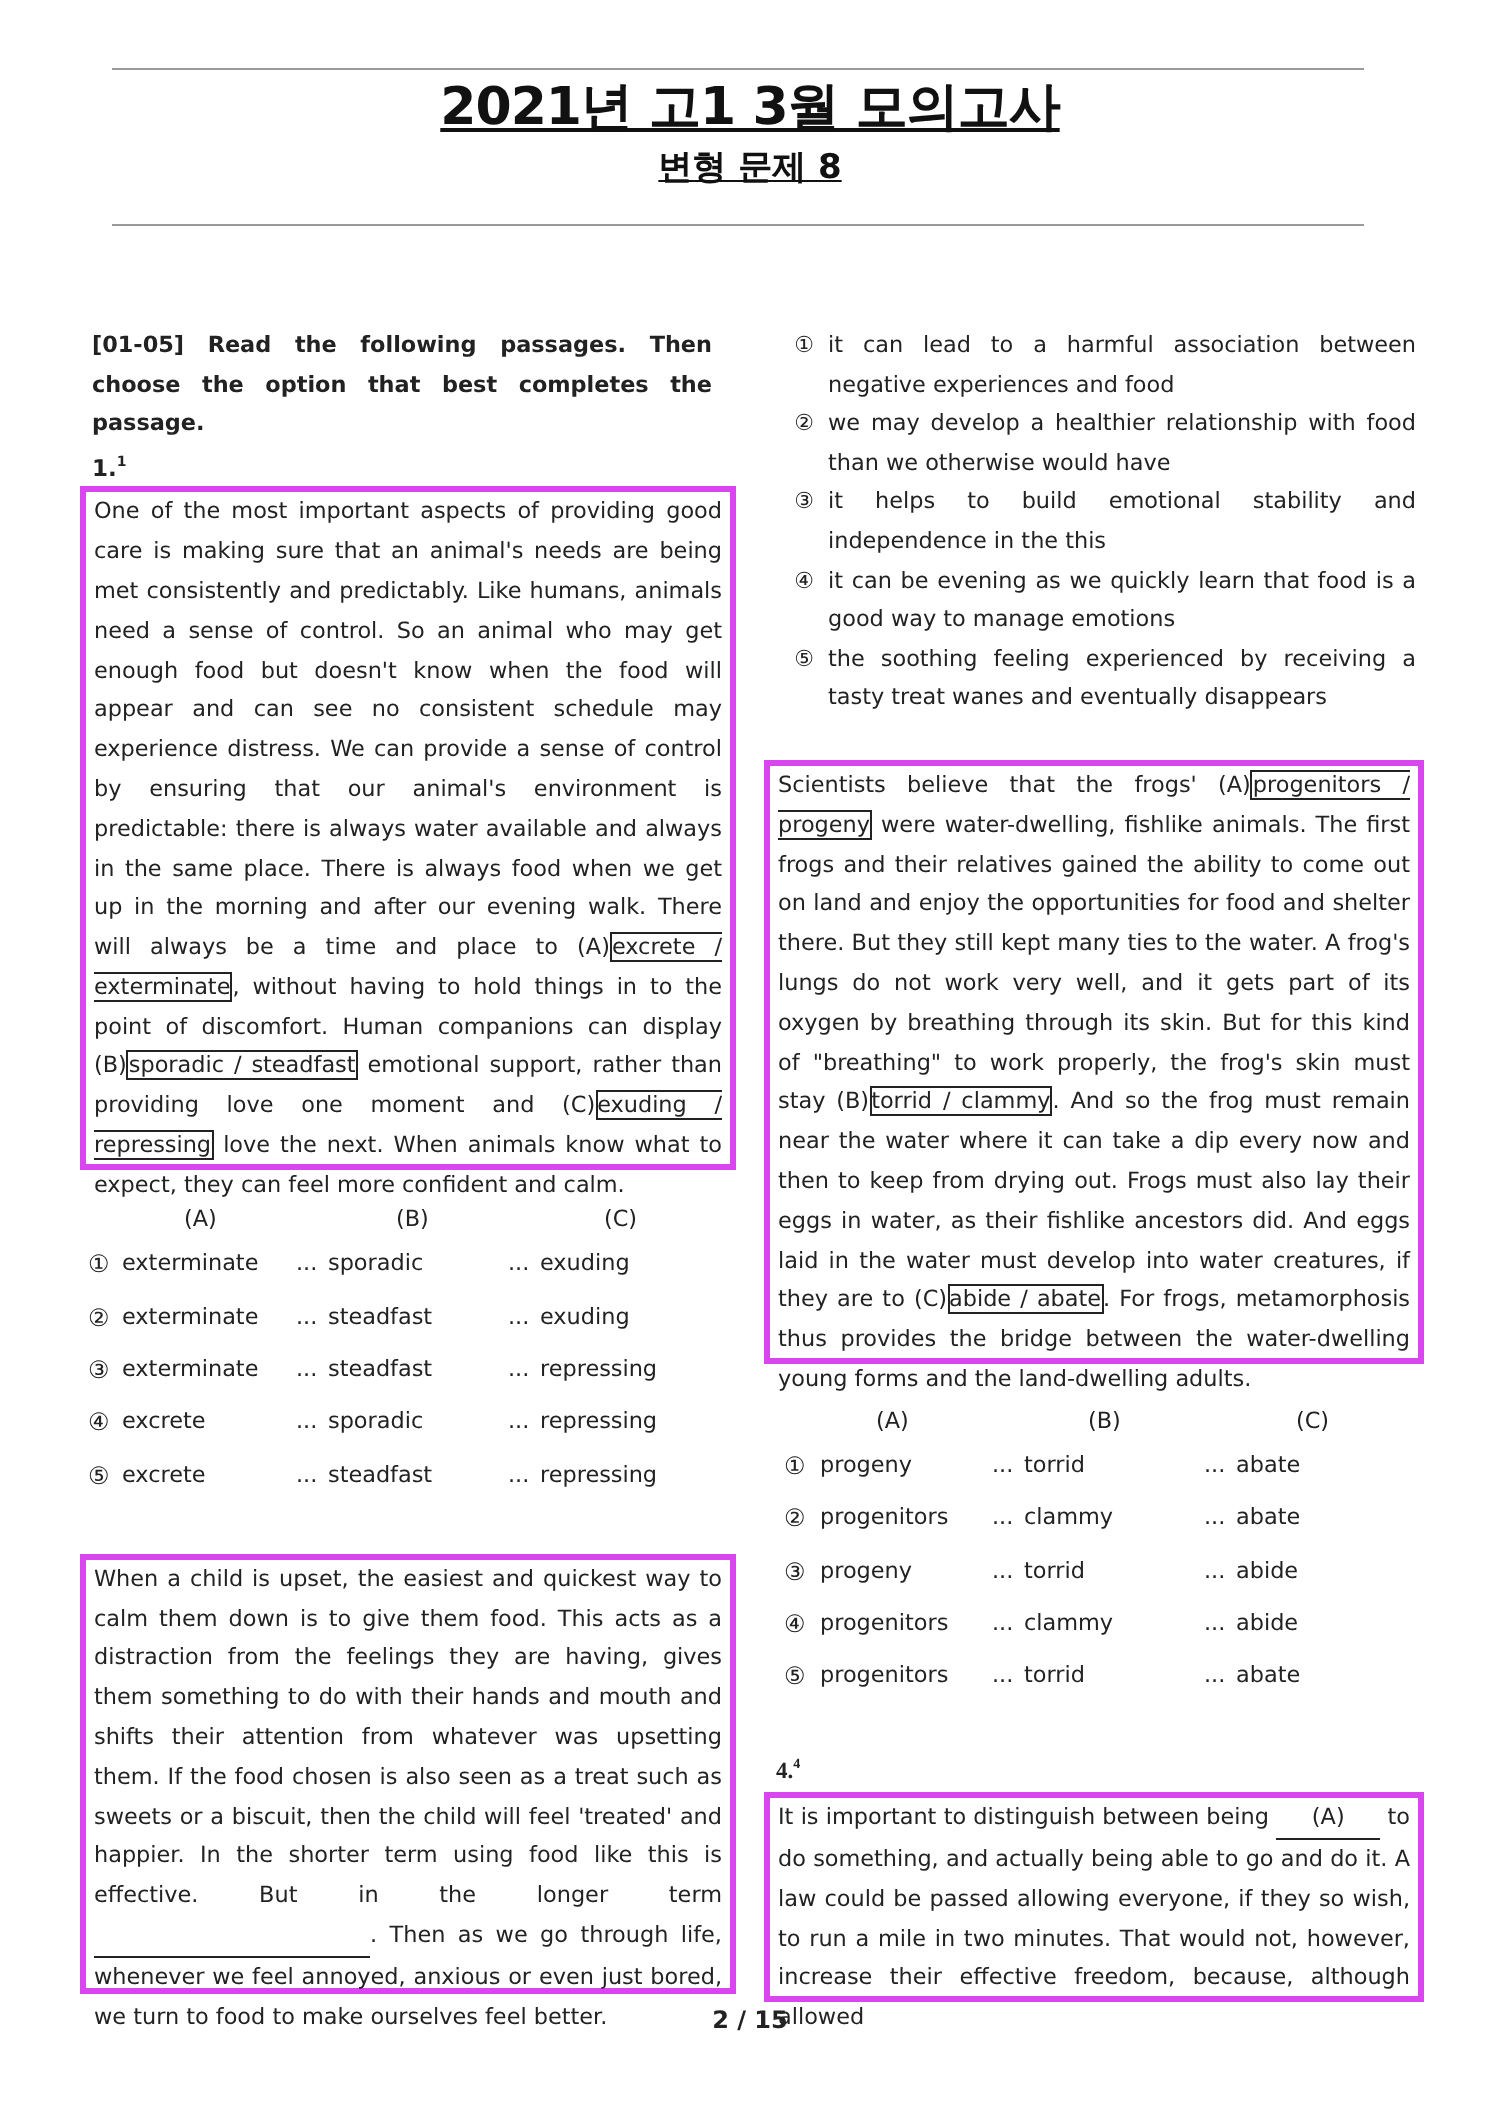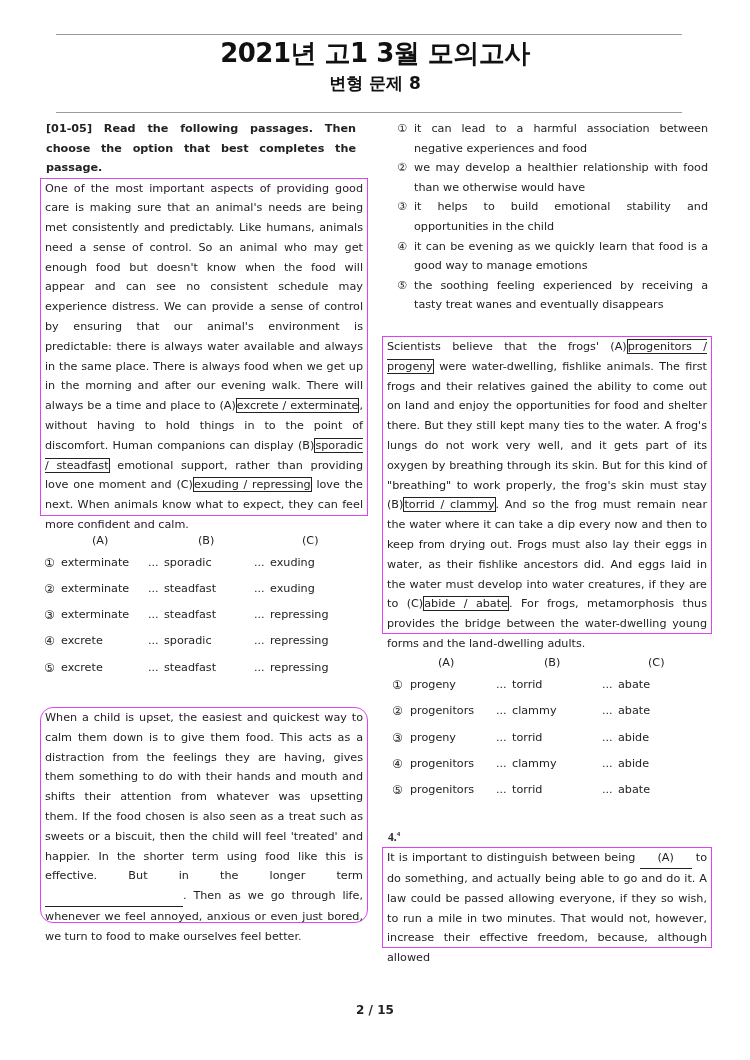--- a/index.html
+++ b/index.html
@@ -1,28 +1,28 @@
 <!DOCTYPE html>
 <html><head>
 <meta charset="utf-8">
 <style>
   html, body { margin: 0; padding: 0; background: #ffffff; }
   body { width: 750px; height: 1060px; position: relative; overflow: hidden;
          font-family: "Liberation Sans", "DejaVu Sans", sans-serif; color: #222; }
   .rule { position: absolute; left: 56px; width: 626px; height: 1px; background: #9a9a9a; }
   .title { position: absolute; left: 0; width: 750px; text-align: center;
-           font-family: "DejaVu Sans", sans-serif; font-weight: bold; color: #111; }
+           font-family: "DejaVu Sans", sans-serif; font-weight: bold; color: #111; text-decoration: underline; }
   .t1 { top: 36px; font-size: 26px; letter-spacing: -0.5px; }
   .t2 { top: 72px; font-size: 17px; }
 
-  .col { position: absolute; font-family: "DejaVu Sans", sans-serif; font-size: 11.2px; }
+  .col { position: absolute; font-family: "DejaVu Sans", sans-serif; font-size: 11.2px; margin-top: 44px; }
   .instr { font-weight: bold; line-height: 19.5px; text-align: justify; }
   .qnum { font-weight: bold; font-size: 11.5px; line-height: 19px; }
   .qnum sup { font-size: 7px; }
-  .box { border: 1px solid #d946ef; padding: 0 4px; line-height: 19.8px; text-align: justify; }
+  .box { border: 3px solid #d946ef; padding: 0 4px; line-height: 19.8px; text-align: justify; }
   .bx { border: 1px solid #222; padding: 0 0px; }
   .hdr { position: relative; height: 26px; }
   .hdr span { position: absolute; top: 4px; }
   .opt { position: relative; height: 26.3px; }
   .opt span { position: absolute; top: 0; }
   .circ { font-size: 12px; }
   .choices .ch { display: flex; line-height: 19.6px; }
   .choices .ch .n { width: 24px; flex: none; text-align: center; font-size: 11px; }
   .choices .ch .tx { flex: 1; text-align: justify; }
   .blank { display: inline-block; border-bottom: 1px solid #222; }
@@ -33,20 +33,23 @@
 <body>
 
 <div class="rule" style="top:34px;"></div>
 <div class="title t1">2021년 고1 3월 모의고사</div>
 <div class="title t2">변형 문제 8</div>
 <div class="rule" style="top:112px;"></div>
 
 <div class="col" style="left:40px; top:119px; width:328px;">
   <div class="instr" style="padding-left:6px; padding-right:12px;">[01-05] Read the following passages. Then choose the option that best completes the passage.</div>
 
+  <div class="qnum" style="padding-left:6px;">
+    <span>1.</span><sup>1</sup>
+  </div>
   <div class="box" style="height:336px;">
     <span>One of the most important aspects of providing good care is making sure that an animal's needs are being met consistently and predictably. Like humans, animals need a sense of control. So an animal who may get enough food but doesn't know when the food will appear and can see no consistent schedule may experience distress. We can provide a sense of control by ensuring that our animal's environment is predictable: there is always water available and always in the same place. There is always food when we get up in the morning and after our evening walk. There will always be a time and place to (A)</span><span class="bx">excrete / exterminate</span><span>, without having to hold things in to the point of discomfort. Human companions can display (B)</span><span class="bx">sporadic / steadfast</span><span> emotional support, rather than providing love one moment and (C)</span><span class="bx">exuding / repressing</span><span> love the next. When animals know what to expect, they can feel more confident and calm.</span>
   </div>
 
   <div style="height:14px;"></div>
   <div class="hdr">
     <span style="left:52px;">(A)</span>
     <span style="left:158px;">(B)</span>
     <span style="left:262px;">(C)</span>
   </div>
@@ -87,38 +90,38 @@
         <span class="circ" style="left: 4px;">⑤</span>
         <span style="left: 21px;">excrete</span>
         <span style="left: 108px;">...</span>
         <span style="left: 124px;">steadfast</span>
         <span style="left: 214px;">...</span>
         <span style="left: 230px;">repressing</span>
       </div>
     </div>
 
   <div style="height:20px;"></div>
-  <div class="box" style="height:214px;border-radius:13px;">
+  <div class="box" style="height:214px;">
     <span>When a child is upset, the easiest and quickest way to calm them down is to give them food. This acts as a distraction from the feelings they are having, gives them something to do with their hands and mouth and shifts their attention from whatever was upsetting them. If the food chosen is also seen as a treat such as sweets or a biscuit, then the child will feel 'treated' and happier. In the shorter term using food like this is effective. But in the longer term </span><span class="blank" style="width:138px;">&nbsp;</span><span>. Then as we go through life, whenever we feel annoyed, anxious or even just bored, we turn to food to make ourselves feel better.</span>
   </div>
 </div>
 
 <div class="col" style="left:382px; top:119px; width:330px;">
   <div class="choices" id="q2-choices" style="padding-left:8px; padding-right:4px;">
       <div class="ch">
         <span class="n">①</span>
         <span class="tx">it can lead to a harmful association between negative experiences and food</span>
       </div>
       <div class="ch">
         <span class="n">②</span>
         <span class="tx">we may develop a healthier relationship with food than we otherwise would have</span>
       </div>
       <div class="ch">
         <span class="n">③</span>
-        <span class="tx">it helps to build emotional stability and opportunities in the child</span>
+        <span class="tx">it helps to build emotional stability and independence in the this</span>
       </div>
       <div class="ch">
         <span class="n">④</span>
         <span class="tx">it can be evening as we quickly learn that food is a good way to manage emotions</span>
       </div>
       <div class="ch">
         <span class="n">⑤</span>
         <span class="tx">the soothing feeling experienced by receiving a tasty treat wanes and eventually disappears</span>
       </div>
     </div>

